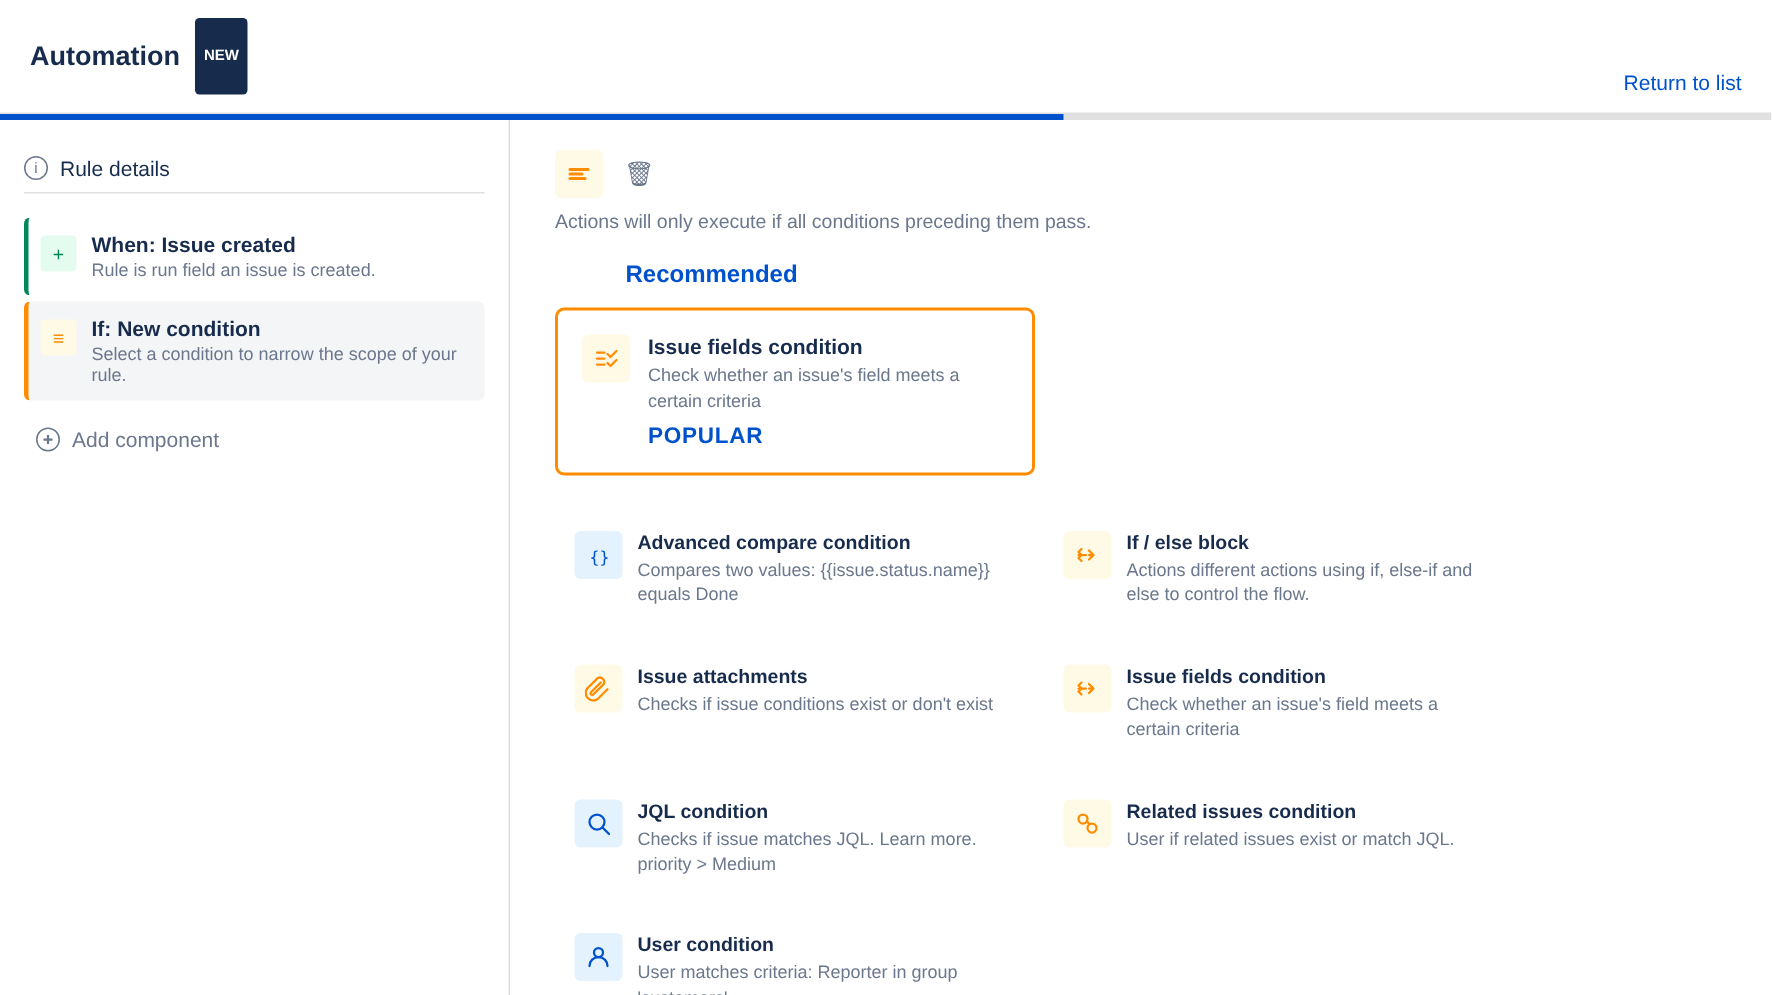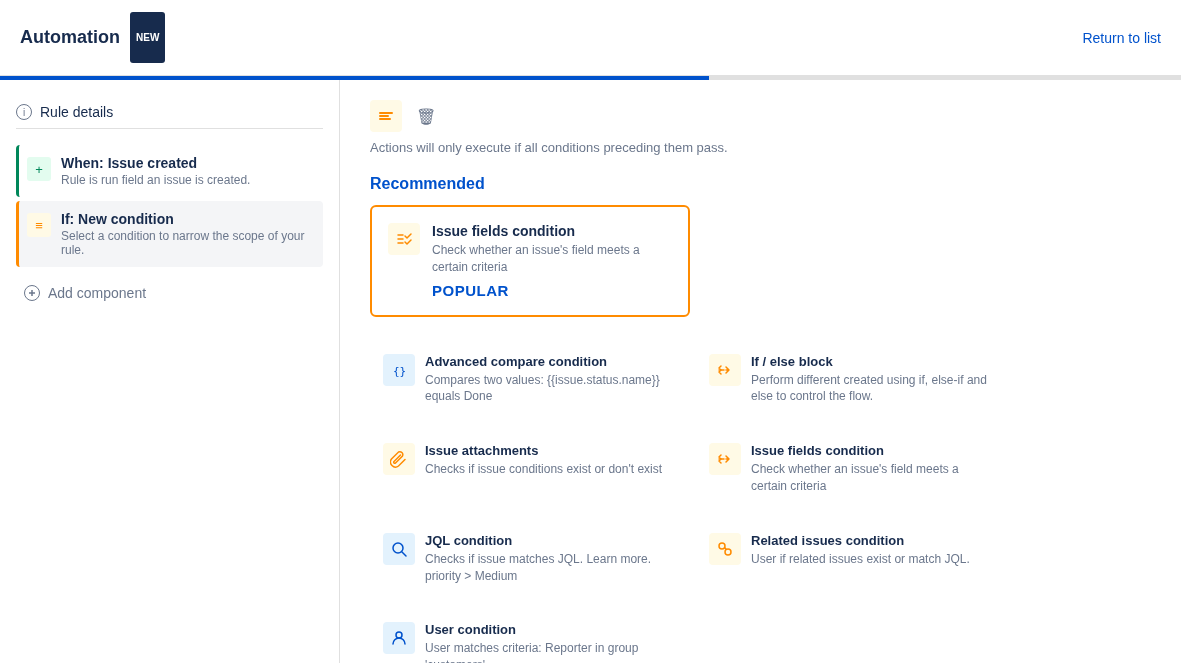--- a/index.html
+++ b/index.html
@@ -1,20 +1,20 @@
 <!DOCTYPE html>
 <html><head>
   <meta charset="utf-8">
   <style>
     * { box-sizing: border-box; margin: 0; padding: 0; }
     body { font-family: -apple-system, BlinkMacSystemFont, 'Segoe UI', sans-serif; background: #fff; color: #172b4d; font-size: 14px; }
 
     .app-header {
       display: flex;
-      align-items: center;
+      align-items: flex-end;
       justify-content: space-between;
       padding: 12px 20px;
       border-bottom: 1px solid #e0e0e0;
       background: #fff;
     }
     .app-header-left { display: flex; align-items: center; gap: 10px; }
     .app-title { font-size: 18px; font-weight: 600; color: #172b4d; }
     .new-badge {
       background: #172b4d;
       color: #fff;
@@ -147,21 +147,21 @@
       align-items: center;
       justify-content: center;
       font-size: 16px;
       color: #ff8b00;
     }
     .page-title { font-size: 22px; font-weight: 600; color: #172b4d; }
     .trash-icon { color: #6b778c; font-size: 16px; cursor: pointer; margin-left: 4px; }
 
     .page-subtitle { font-size: 13px; color: #6b778c; margin-bottom: 20px; }
 
-    .section-title { font-size: 16px; font-weight: 600; color: #0052cc; margin-bottom: 12px; }
+    .section-title { font-size: 16px; font-weight: 600; color: #0052cc; margin-bottom: 12px; margin-left: 47px; }
 
     
     .recommended-card {
       border: 2px solid #ff8b00;
       border-radius: 6px;
       padding: 16px;
       display: flex;
       align-items: flex-start;
       gap: 12px;
       max-width: 320px;
@@ -312,21 +312,21 @@
 
       <div class="component-card">
         <div class="card-icon">
           <svg width="18" height="18" viewBox="0 0 18 18" fill="none">
             <path d="M3 9h5M10 6l3 3-3 3M13 9H10" stroke="#ff8b00" stroke-width="1.5" stroke-linecap="round" stroke-linejoin="round"></path>
             <path d="M5 5l-2 2 2 2M5 9l-2 2 2 2" stroke="#ff8b00" stroke-width="1.5" stroke-linecap="round" stroke-linejoin="round"></path>
           </svg>
         </div>
         <div class="component-card-content">
           <div class="component-card-title">If / else block</div>
-          <div class="component-card-desc">Perform different created using if, else-if and else to control the flow.</div>
+          <div class="component-card-desc">Actions different actions using if, else-if and else to control the flow.</div>
         </div>
       </div>
 
       <div class="component-card">
         <div class="card-icon">
           <svg width="18" height="18" viewBox="0 0 18 18" fill="none">
             <path d="M15 9.5l-6.5 6.5a5 5 0 01-7-7l7-7a3 3 0 014 4l-7 7a1 1 0 01-1.5-1.5l6.5-6.5" stroke="#ff8b00" stroke-width="1.5" stroke-linecap="round"></path>
           </svg>
         </div>
         <div class="component-card-content">

